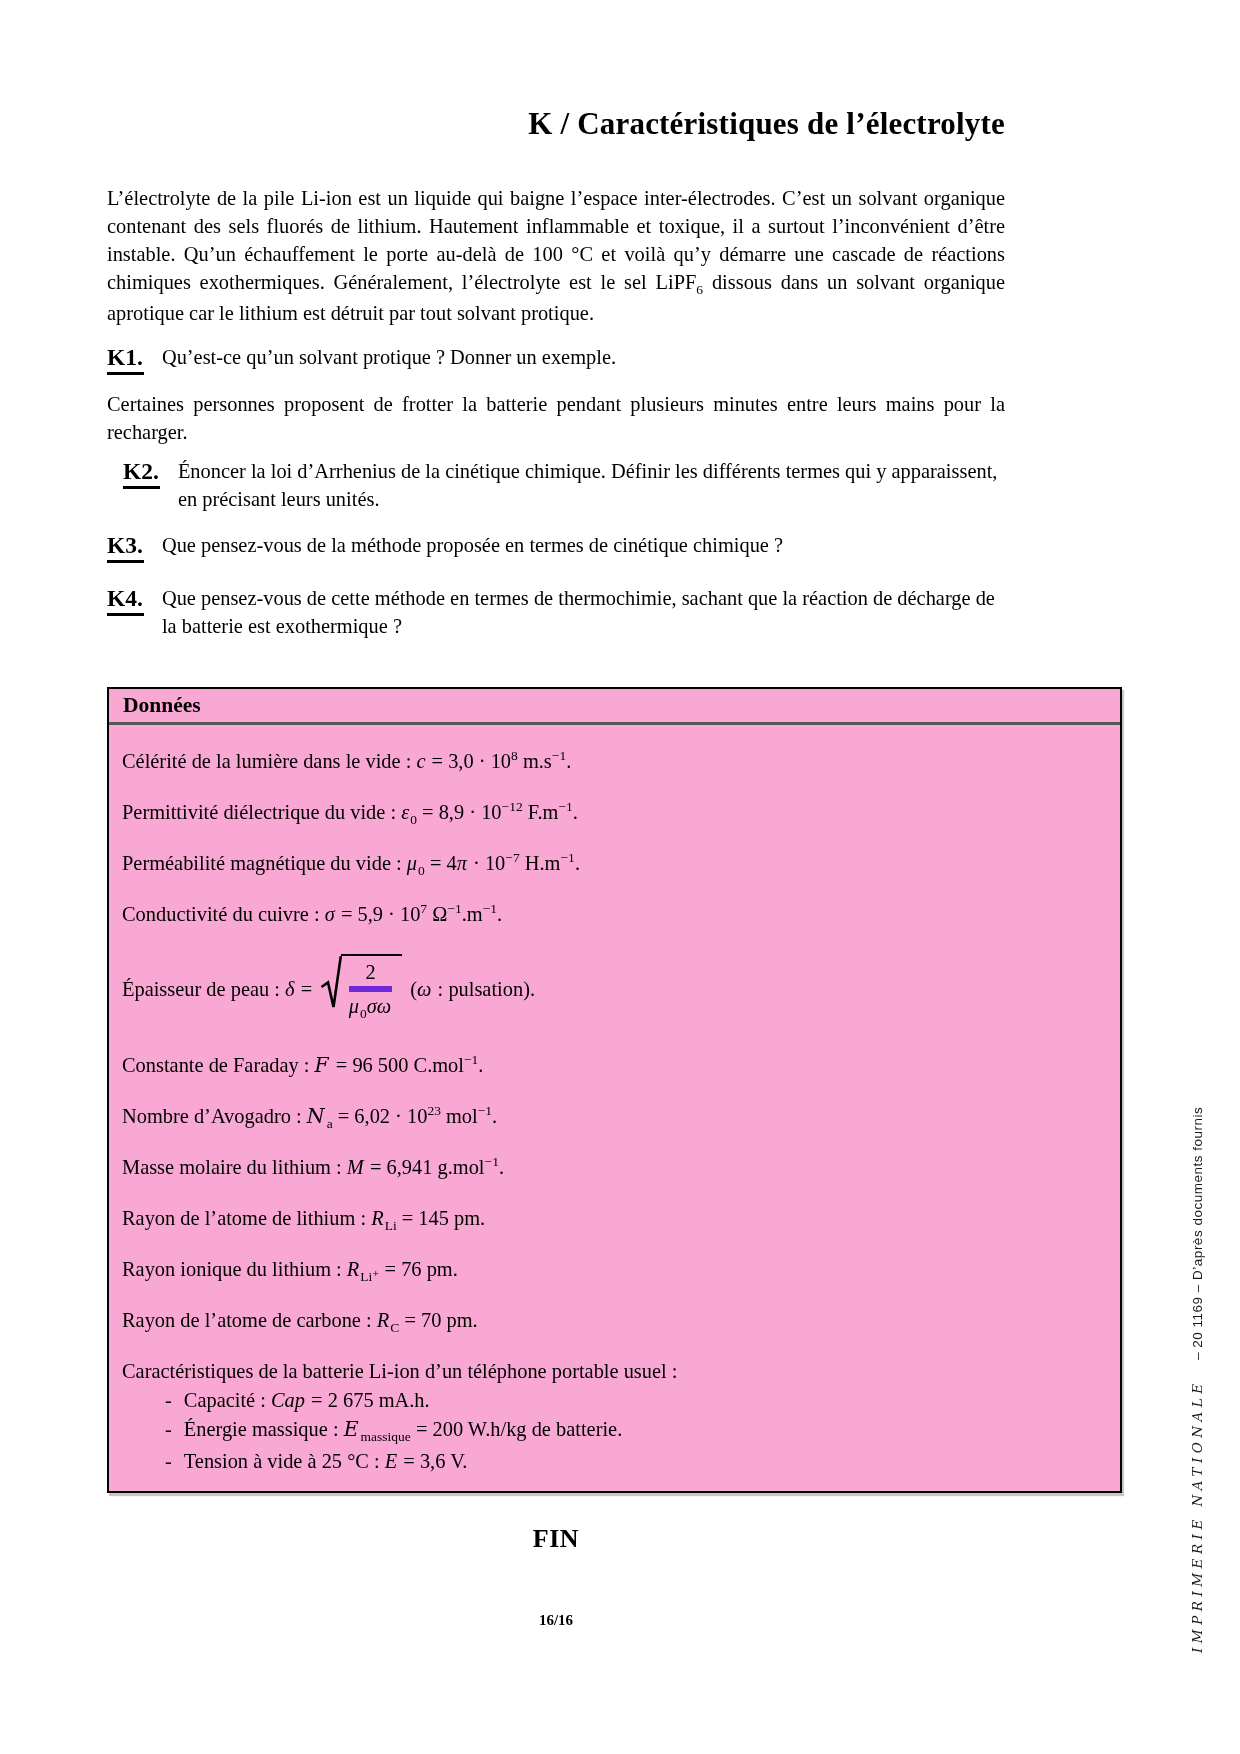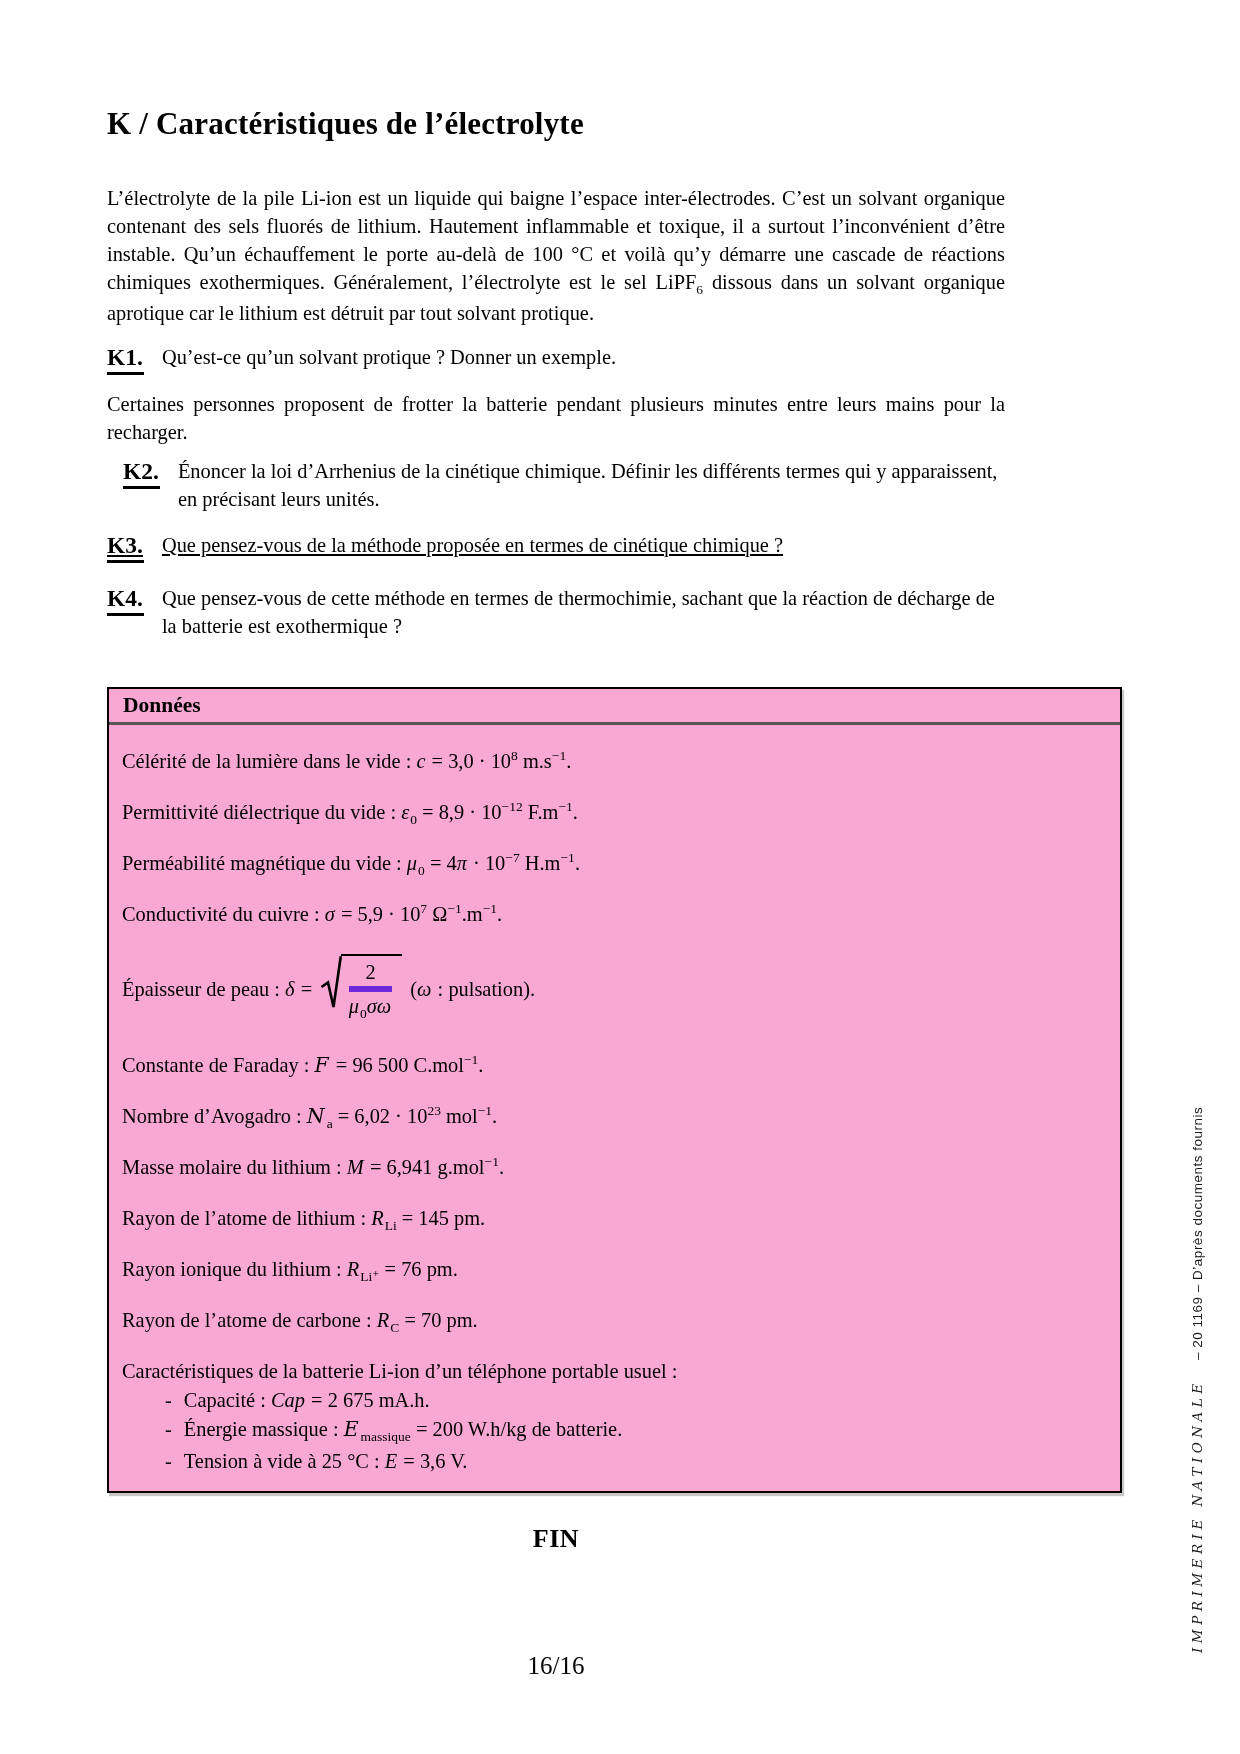--- a/index.html
+++ b/index.html
@@ -1,26 +1,26 @@
 <!DOCTYPE html>
 <html lang="fr"><head>
 <meta charset="utf-8">
 <style>
   html,body{margin:0;padding:0;background:#fff;}
   .page{position:relative;width:1240px;height:1754px;background:#ffffff;
         font-family:"Liberation Serif","DejaVu Serif",serif;color:#000;overflow:hidden;}
   .content{position:absolute;left:107px;top:0;width:898px;}
-  .title{font-size:31px;line-height:36px;font-weight:bold;text-align:left;margin:106px 0 0 0;letter-spacing:0.2px;}
+  .title{font-size:31px;line-height:36px;font-weight:bold;text-align:right;margin:106px 0 0 0;letter-spacing:0.2px;}
   .para{font-size:20.4px;line-height:28px;text-align:justify;margin:0;}
   .intro{margin-top:42px;}
   .interlude{margin-top:15px;}
   .question{display:flex;align-items:flex-start;}
   .q-k1{margin-top:16px;}
   .q-k2{margin-top:11px;margin-left:16px;}
-  .q-k3{margin-top:18px;text-decoration:underline;}
+  .q-k3{margin-top:18px;}
   .q-k4{margin-top:21px;}
   .qnum{font-size:23.5px;line-height:28px;font-weight:bold;border-bottom:3px solid #000;padding:0 1px 1px 0;flex:0 0 auto;}
   .qtext{flex:1;margin-left:18px;font-size:20.4px;line-height:28px;text-align:left;}
   .donnees{margin-top:47px;width:1011px;border:2px solid #000;background:#f9a8d4;
            box-shadow:2px 3px 1px rgba(0,0,0,0.22);}
   .d-header{font-weight:bold;font-size:21.5px;line-height:26px;padding:3px 14px 4px;border-bottom:3px solid #565656;}
   .d-body{padding:2px 16px 16px 13px;border-radius:15px;}
   .d-item{font-size:20.4px;line-height:28px;margin-top:20px;}
   .d-item.tall{margin-top:26px;margin-bottom:26px;}
   .d-sub{display:flex;margin-top:1px;padding-left:43px;}
@@ -28,21 +28,21 @@
   .v{font-style:italic;padding-right:1px;}
   .scr{font-style:italic;font-family:"DejaVu Serif",serif;padding-right:2px;}
   .sup{font-size:13.5px;position:relative;top:-8px;}
   .sub{font-size:13.5px;position:relative;top:5px;}
   .sqrt{display:inline-flex;align-items:flex-start;vertical-align:middle;position:relative;top:-3px;margin:0 3px;}
   .radicand{border-top:2.6px solid #000;margin-left:-1.5px;padding:2px 10px 0 8px;display:inline-block;}
   .frac{display:inline-flex;flex-direction:column;text-align:center;}
   .num{line-height:25px;padding:0 4px 1px;}
   .den{border-top:6px solid #6d28d9;line-height:26px;padding-top:1px;}
   .fin{font-size:26px;font-weight:bold;text-align:center;margin-top:31px;letter-spacing:0.5px;}
-  .page-num{position:absolute;left:107px;width:898px;top:1652px;text-align:center;font-weight:normal;font-size:25px;}
+  .page-num{position:absolute;left:107px;width:898px;top:1612px;text-align:center;font-weight:bold;font-size:15px;}
   .sidebar{position:absolute;left:1189px;top:1653px;transform:rotate(-90deg);transform-origin:0 0;
            white-space:nowrap;font-size:13.5px;color:#1a1a1a;}
   .imp{font-family:"DejaVu Serif",serif;font-style:italic;letter-spacing:4.5px;margin-right:16px;}
   .inf{font-family:"Liberation Sans","DejaVu Sans",sans-serif;font-size:13.5px;letter-spacing:0.5px;}
 </style>
 </head>
 <body>
 
 <div class="page">
   <div class="content">

